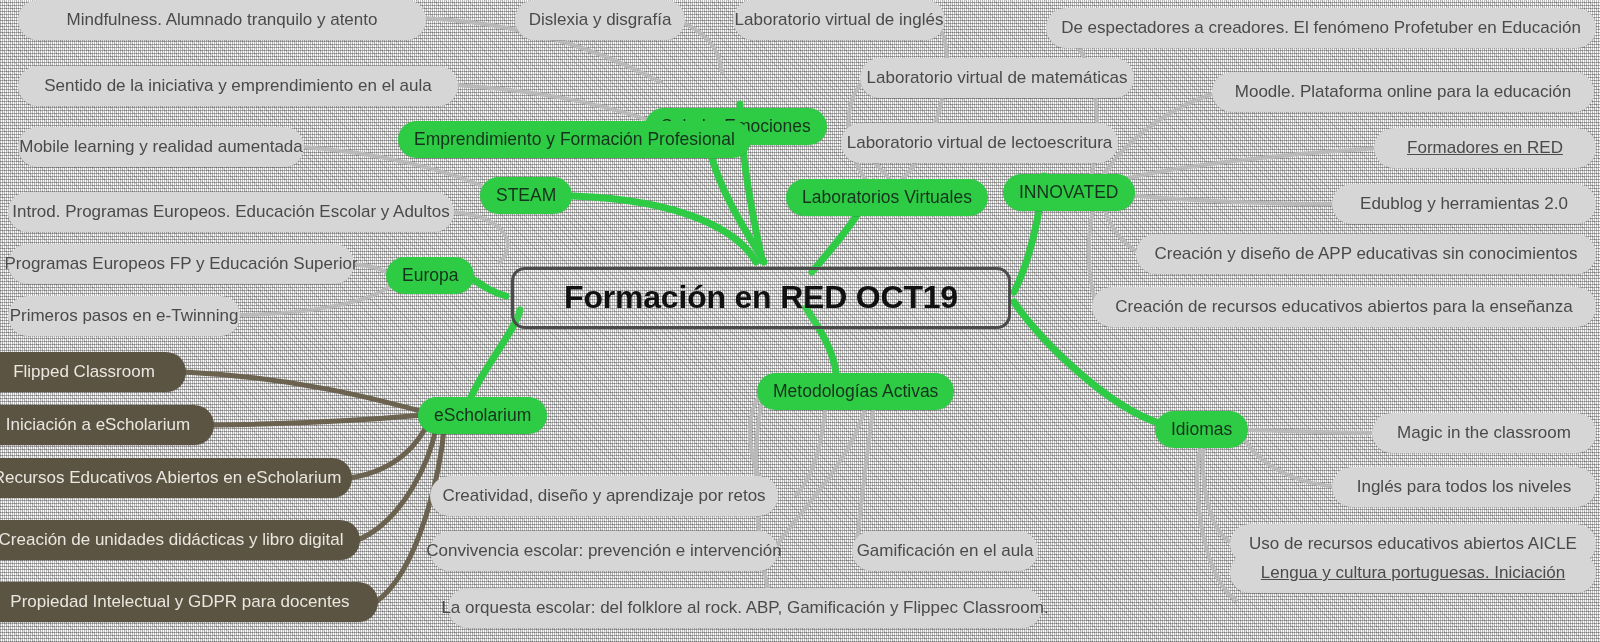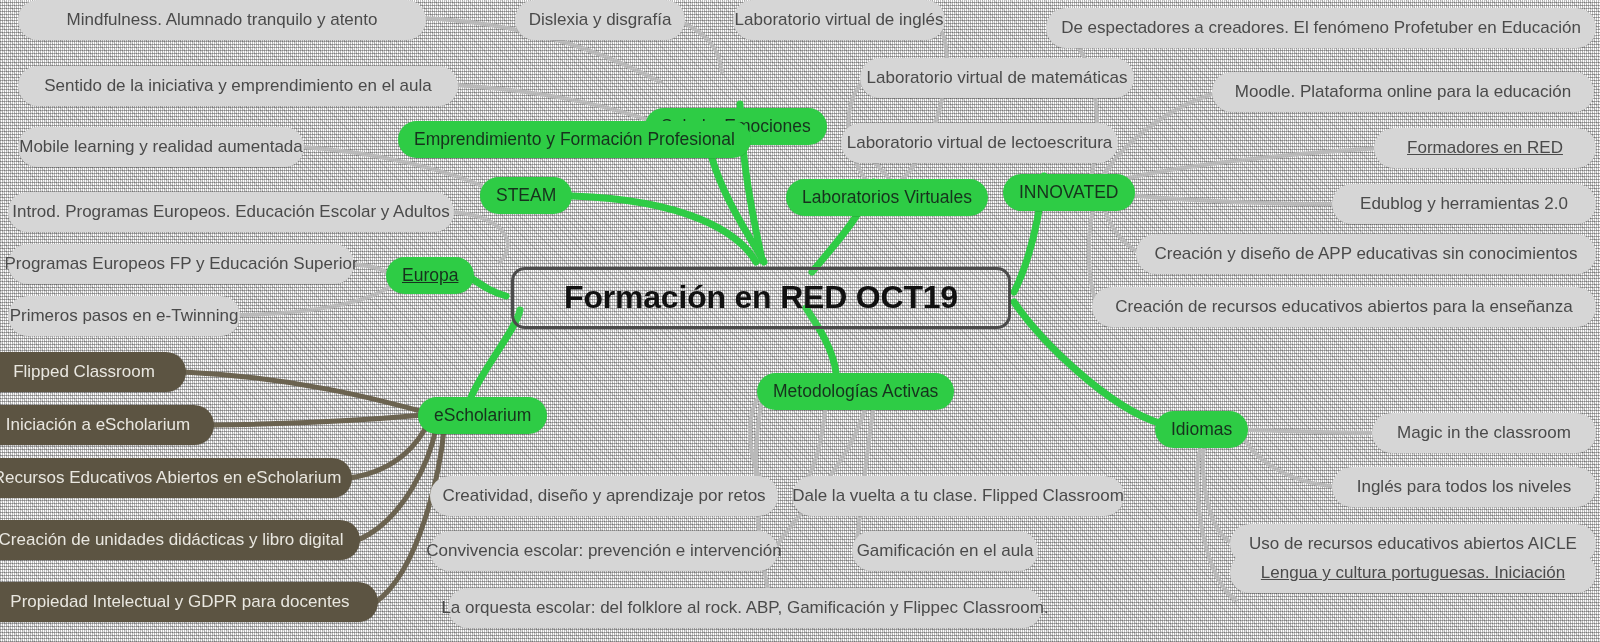--- a/index.html
+++ b/index.html
@@ -141,21 +141,21 @@
   </svg>
 
   <div class="node root" style="left:511px; top:267px; width:500px;">Formación en RED OCT19</div>
 
   <div class="node branch" style="left:645px; top:68px;margin-top:40px;">Salud y Emociones</div>
 
   <div class="node branch" style="left:398px; top:121px;">Emprendimiento y Formación Profesional</div>
 
   <div class="node branch" style="left:480px; top:177px;">STEAM</div>
 
-  <div class="node branch" style="left:386px; top:257px;text-decoration:underline;">Europa</div>
+  <div class="node branch" style="left:386px; top:257px;">Europa</div>
 
   <div class="node branch" style="left:418px; top:397px;">eScholarium</div>
 
   <div class="node branch" style="left:786px; top:179px;">Laboratorios Virtuales</div>
 
   <div class="node branch" style="left:757px; top:373px;">Metodologías Activas</div>
 
   <div class="node branch" style="left:1003px; top:174px;">INNOVATED</div>
 
   <div class="node branch" style="left:1155px; top:411px;">Idiomas</div>
@@ -205,21 +205,20 @@
   <div class="node leaf" style="left:1372px; top:413px; width:224px;">Magic in the classroom</div>
 
   <div class="node leaf" style="left:1332px; top:467px; width:264px;">Inglés para todos los niveles</div>
 
   <div class="node leaf" style="left:1230px; top:524px; width:366px;">Uso de recursos educativos abiertos AICLE</div>
 
   <div class="node leaf" style="left:1230px; top:553px; width:366px;text-decoration:underline;">Lengua y cultura portuguesas. Iniciación</div>
 
   <div class="node leaf" style="left:430px; top:476px; width:348px;">Creatividad, diseño y aprendizaje por retos</div>
 
-  <div class="node leaf" style="left:792px; top:476px; width:332px;">Dale la vuelta a tu clase. Flipped Classroom</div>
 
   <div class="node leaf" style="left:430px; top:531px; width:348px;">Convivencia escolar: prevención e intervención</div>
 
   <div class="node leaf" style="left:852px; top:531px; width:186px;">Gamificación en el aula</div>
 
   <div class="node leaf" style="left:448px; top:588px; width:594px;">La orquesta escolar: del folklore al rock. ABP, Gamificación y Flippec Classroom.</div>
 
 </div>
 
 </body></html>

